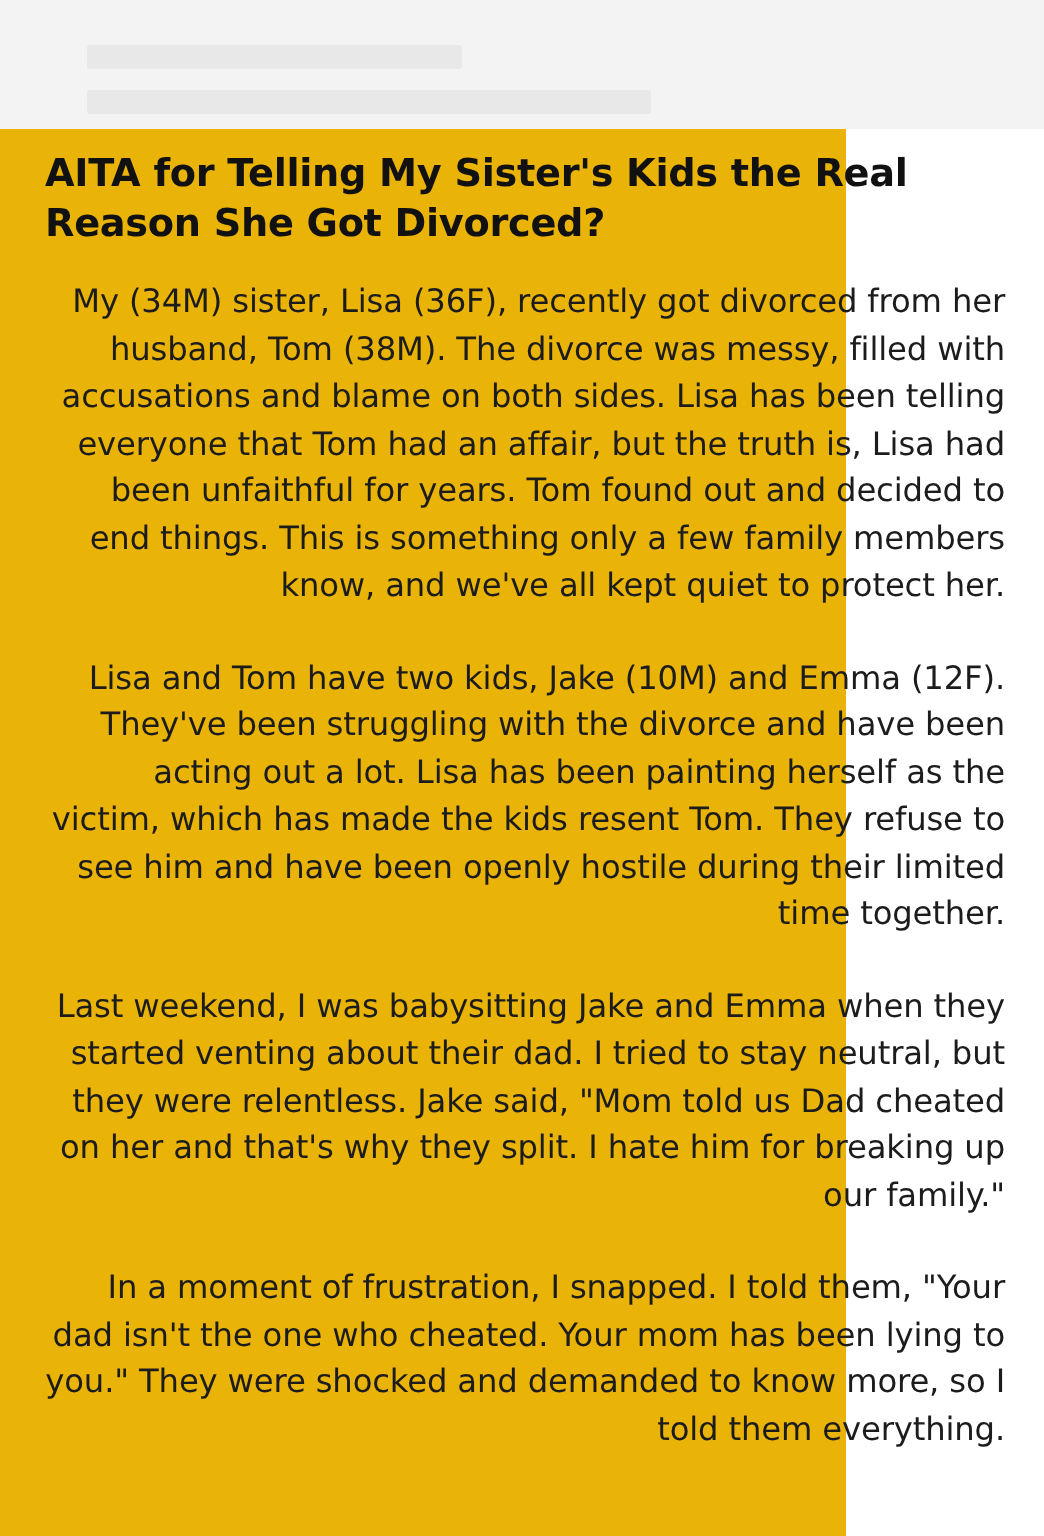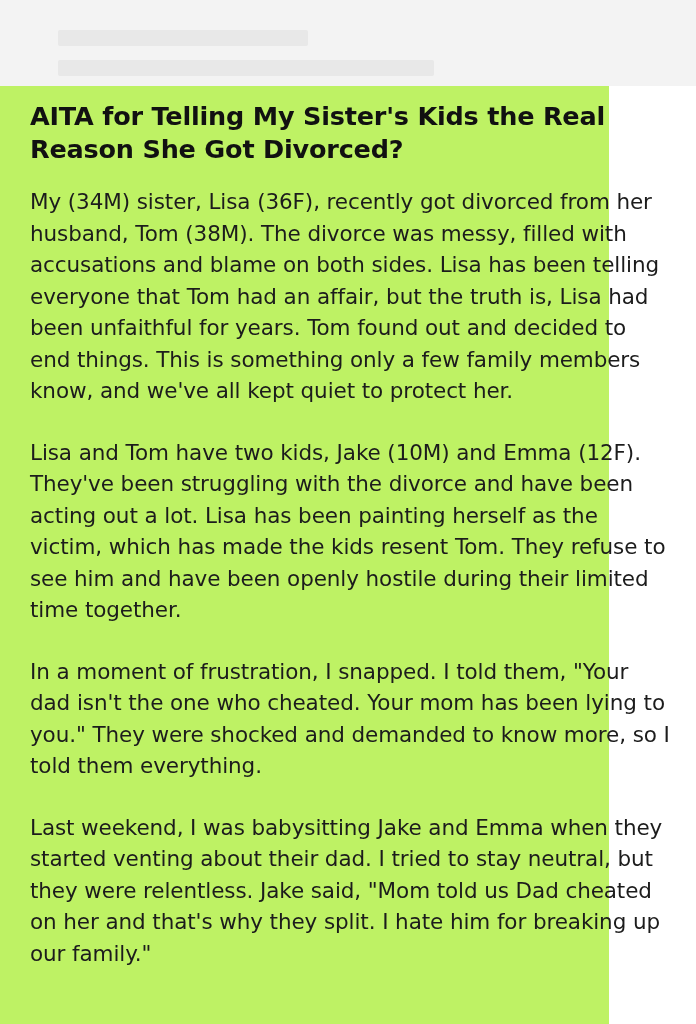--- a/index.html
+++ b/index.html
@@ -9,23 +9,23 @@
   }
   body {
     width: 696px;
     height: 1024px;
     font-family: "DejaVu Sans", sans-serif;
     color: #1a1a1a;
     overflow: hidden;
   }
   .page {
     position: relative;
-    width: 609px;
+    width: 564px;
     height: 1024px;
-    background: #bef264;
+    background: #eab308;
     box-sizing: border-box;
   }
   .top-strip {
     position: absolute;
     top: 0;
     left: 0;
     width: 696px;
     height: 86px;
     background: #f3f3f3;
     overflow: hidden;
@@ -51,20 +51,21 @@
     letter-spacing: -0.2px;
     color: #111111;
     max-width: 600px;
   }
   p.para {
     font-size: 21.5px;
     line-height: 31.5px;
     margin: 0 0 30px 0;
     color: #1c1c1c;
     letter-spacing: -0.1px;
+    text-align: right;
   }
   p.para:last-child {
     margin-bottom: 0;
   }
   .clip {
     position: absolute;
     left: 0;
     top: 0;
     width: 696px;
     height: 1024px;
@@ -79,18 +80,18 @@
   <div class="top-strip">
     <div class="ghost-line ghost-1"></div>
     <div class="ghost-line ghost-2"></div>
   </div>
 
   <div class="clip">
     <div class="content">
       <h1 class="title">AITA for Telling My Sister's Kids the Real Reason She Got Divorced?</h1>
       <p class="para">My (34M) sister, Lisa (36F), recently got divorced from her husband, Tom (38M). The divorce was messy, filled with accusations and blame on both sides. Lisa has been telling everyone that Tom had an affair, but the truth is, Lisa had been unfaithful for years. Tom found out and decided to end things. This is something only a few family members know, and we've all kept quiet to protect her.</p>
       <p class="para">Lisa and Tom have two kids, Jake (10M) and Emma (12F). They've been struggling with the divorce and have been acting out a lot. Lisa has been painting herself as the victim, which has made the kids resent Tom. They refuse to see him and have been openly hostile during their limited time together.</p>
+      <p class="para">Last weekend, I was babysitting Jake and Emma when they started venting about their dad. I tried to stay neutral, but they were relentless. Jake said, "Mom told us Dad cheated on her and that's why they split. I hate him for breaking up our family."</p>
       <p class="para">In a moment of frustration, I snapped. I told them, "Your dad isn't the one who cheated. Your mom has been lying to you." They were shocked and demanded to know more, so I told them everything.</p>
-      <p class="para">Last weekend, I was babysitting Jake and Emma when they started venting about their dad. I tried to stay neutral, but they were relentless. Jake said, "Mom told us Dad cheated on her and that's why they split. I hate him for breaking up our family."</p>
     </div>
   </div>
 
 </div>
 
 </body></html>

